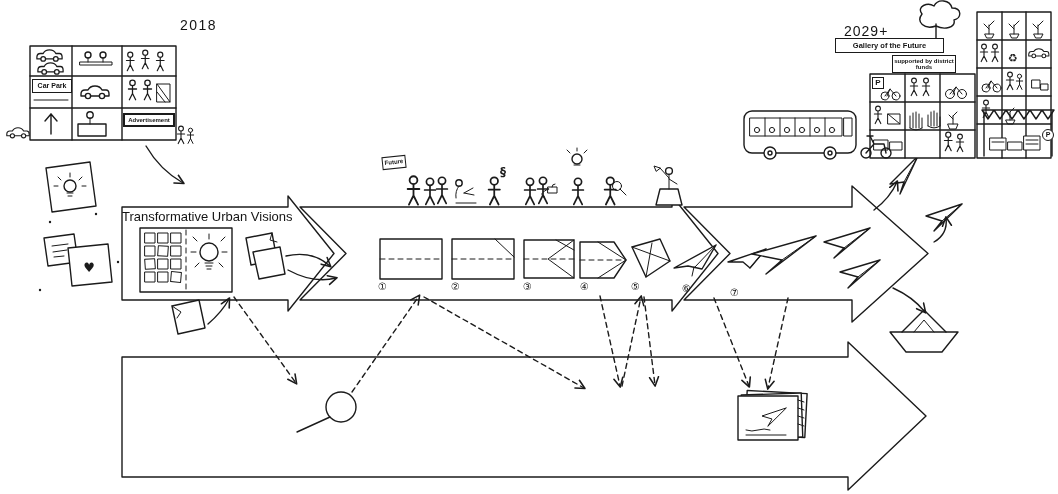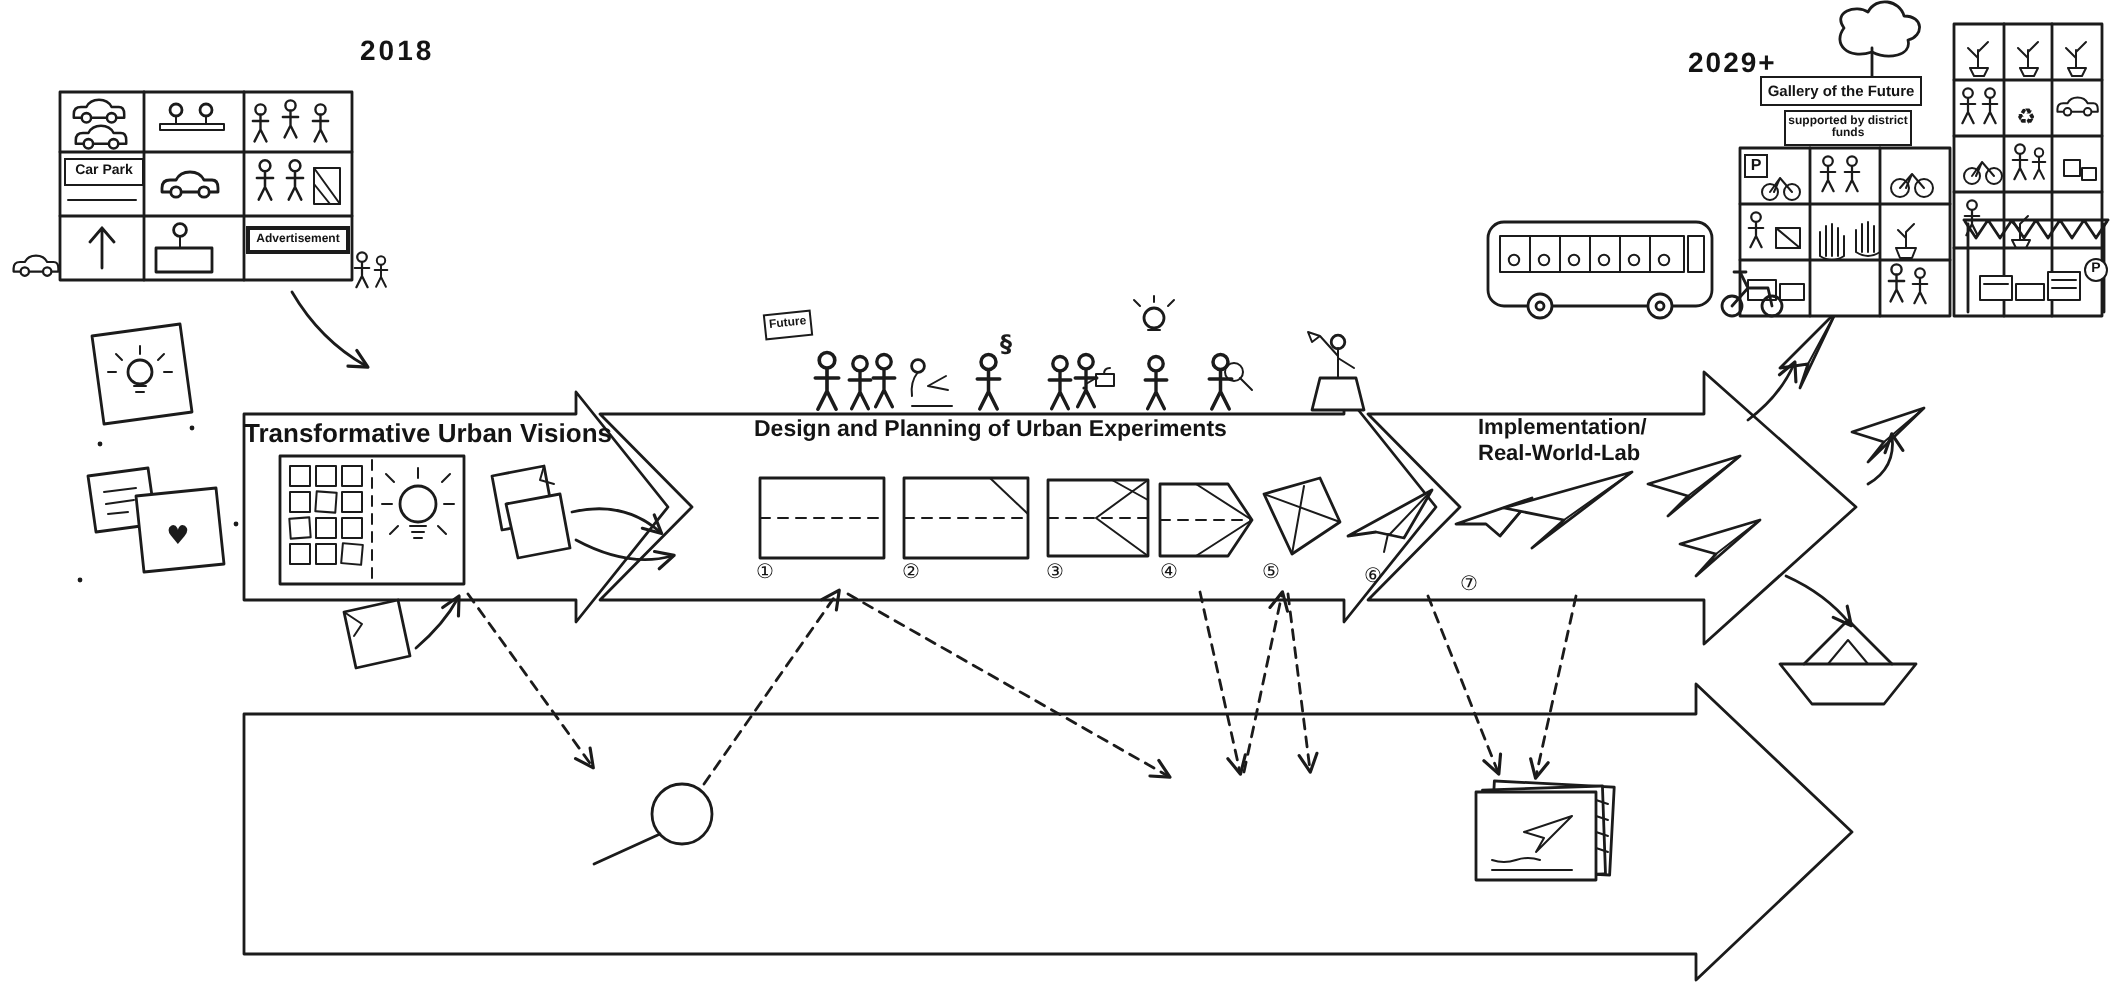--- a/index.html
+++ b/index.html
@@ -9,21 +9,21 @@
   svg.art{position:absolute;left:0;top:0;width:1058px;height:494px}
   svg.art path,svg.art rect,svg.art circle,svg.art line,svg.art polyline,svg.art polygon,svg.art ellipse{
     stroke:#1b1b1b;fill:none;stroke-width:1.4;stroke-linecap:round;stroke-linejoin:round}
   svg.art text{fill:#1b1b1b;stroke:none;font-family:"DejaVu Sans",sans-serif}
   svg.art .wf{fill:#ffffff}
   svg.art .thin{stroke-width:1}
   svg.art .thick{stroke-width:2}
   svg.art .dash{stroke-dasharray:5 4}
   svg.art .fillb{fill:#1b1b1b;stroke:none}
   .t{position:absolute;white-space:nowrap;color:#141414}
-  .b{font-weight:700}
+  .b{font-weight:400}
   .sign{position:absolute;display:flex;align-items:center;justify-content:center;text-align:center;
         border:1.3px solid #1b1b1b;background:#fff;font-weight:700;color:#141414;line-height:1.05}
   .step{font-family:"DejaVu Sans",sans-serif;font-size:10px}
 </style>
 </head>
 <body>
 
 <div id="stage">
 
 <svg class="art" viewBox="0 0 1058 494" aria-hidden="true">
@@ -296,30 +296,25 @@
     <path d="M644 297 L655 385" marker-end="url(#ah)"></path>
     <path d="M714 298 L749 386" marker-end="url(#ah)"></path>
     <path d="M788 298 L768 388" marker-end="url(#ah)"></path>
   </g>
 </svg>
 
 <span class="t b" style="left:180px;top:17px;font-size:14px;letter-spacing:1.5px">2018</span>
 <span class="t b" style="left:844px;top:23px;font-size:14px;letter-spacing:1px">2029+</span>
 
 <span class="t b" style="left:122px;top:209px;font-size:13px">Transformative Urban Visions</span>
-<span class="t b" style="left:377px;top:209px;font-size:11.5px">Design and Planning of Urban Experiments</span>
-<div class="t b" style="left:739px;top:208px;font-size:11px;line-height:13px">
-  <span style="display:block">Implementation/</span>
-  <span style="display:block">Real-World-Lab</span>
-</div>
 
 <div class="sign" style="left:32px;top:79px;width:40px;height:14px;font-size:7px">Car Park</div>
 <div class="sign" style="left:123px;top:113px;width:52px;height:14px;font-size:6px;border-width:2px">Advertisement</div>
 
-<div class="sign" style="left:880px;top:38px;width:81px;height:15px;font-size:7.5px;border-width:1.6px">Gallery of the Future</div>
+<div class="sign" style="left:835px;top:38px;width:109px;height:15px;font-size:7.5px;border-width:1.6px">Gallery of the Future</div>
 <div class="sign" style="left:892px;top:55px;width:64px;height:18px;font-size:6px;border-width:1px;white-space:normal">supported by district funds</div>
 <div class="sign" style="left:872px;top:77px;width:12px;height:12px;font-size:8px">P</div>
 <div class="sign" style="left:1042px;top:129px;width:12px;height:12px;font-size:7px;border-radius:50%">P</div>
 
 <div class="sign" style="left:382px;top:156px;width:24px;height:13px;font-size:6px;transform:rotate(-6deg)">Future</div>
 
 <span class="t step" style="left:378px;top:281px">①</span>
 <span class="t step" style="left:451px;top:281px">②</span>
 <span class="t step" style="left:523px;top:281px">③</span>
 <span class="t step" style="left:580px;top:281px">④</span>

